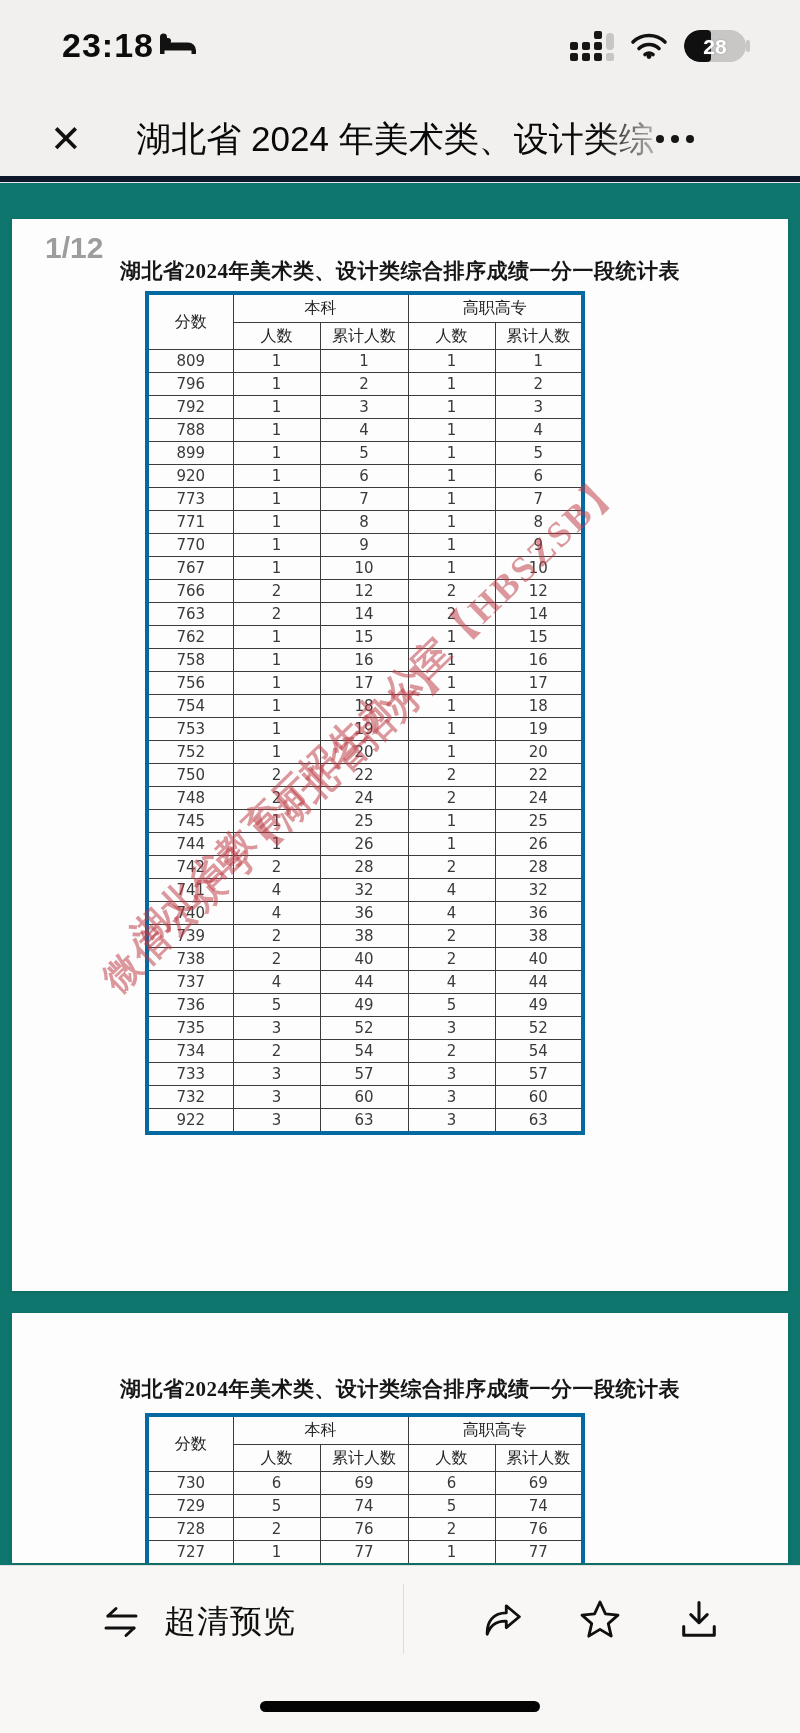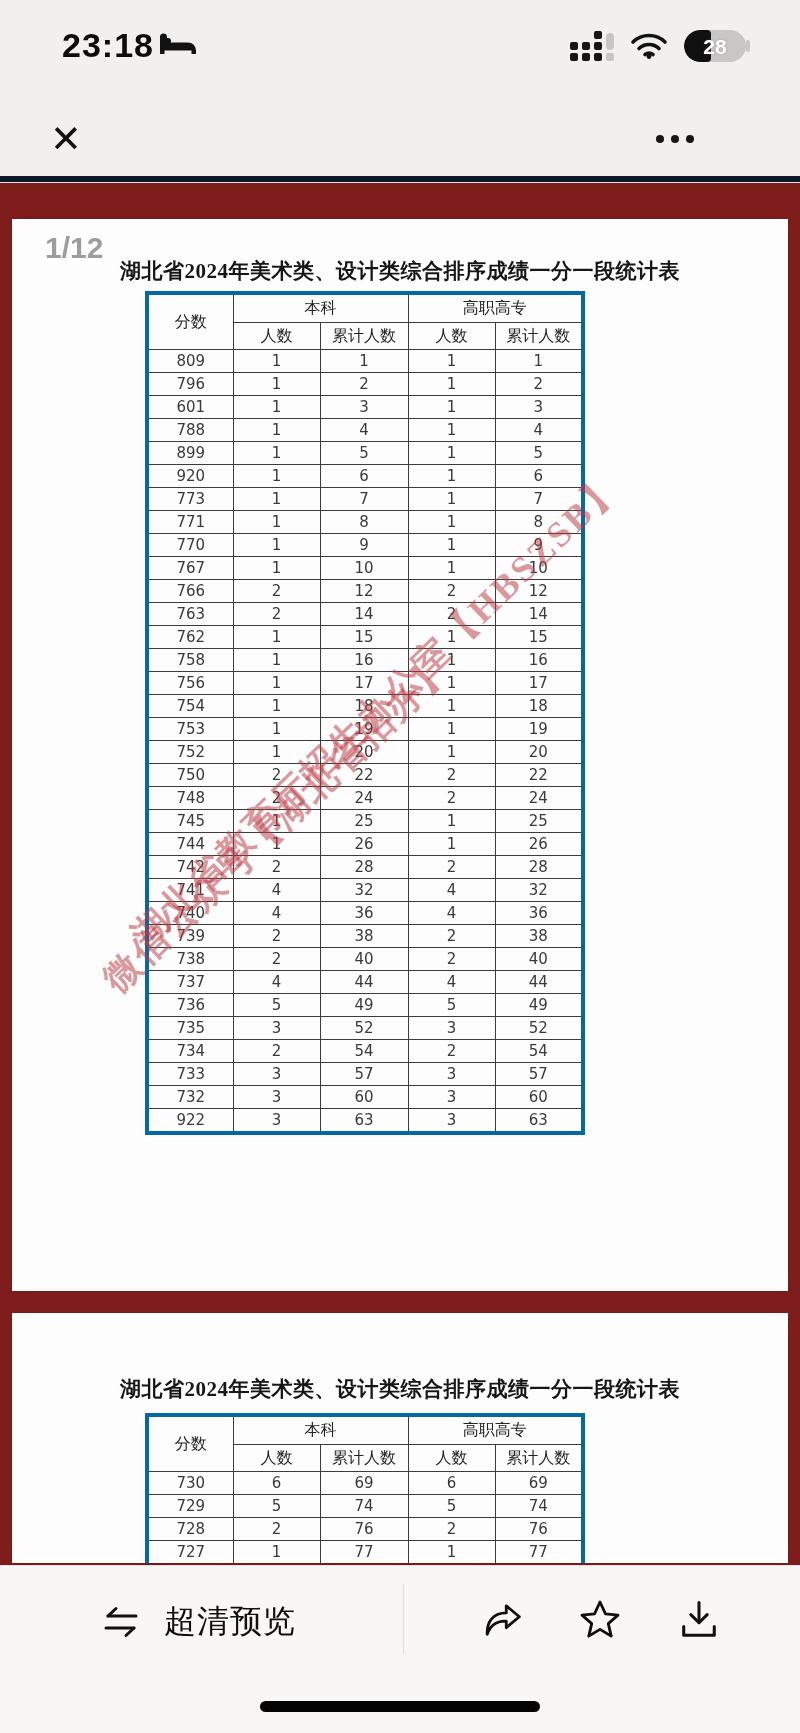--- a/index.html
+++ b/index.html
@@ -48,21 +48,21 @@
     white-space:nowrap;overflow:hidden;
     -webkit-mask-image:linear-gradient(90deg,#000 86%,rgba(0,0,0,0) 99%);
             mask-image:linear-gradient(90deg,#000 86%,rgba(0,0,0,0) 99%);
   }
   .nav-more{
     position:absolute;right:100px;top:26px;display:flex;gap:7px;align-items:center;
     height:36px;cursor:pointer;padding:0 6px;
   }
   .nav-more i{width:8px;height:8px;border-radius:50%;background:#161616;}
   
-  .viewer{position:absolute;top:183px;left:0;width:800px;height:1382px;background:#7f1d1d;}
+  .viewer{position:absolute;top:183px;left:0;width:800px;height:1382px;background:#0f766e;}
   .page-card{
     position:absolute;left:12px;width:776px;background:#fdfdfd;overflow:hidden;
     box-shadow:0 1px 4px rgba(0,0,0,.14);
   }
   .page1{top:36px;height:1072px;}
   .page2{top:1130px;height:250px;}
   .page-indicator{
     position:absolute;left:33px;top:12px;font-size:30px;font-weight:700;color:#9e9d9d;
   }
   .doc-title{
@@ -164,20 +164,21 @@
           <span class="shell">
               <span class="fill"></span>
             </span>
           <span class="pct">28</span>
           <span class="nub"></span>
         </span>
       </div>
     </div>
     <div class="nav-bar">
       <div class="nav-close">✕</div>
+      <div class="nav-title">湖北省 2024 年美术类、设计类综</div>
       <div class="nav-more">
           <i></i>
           <i></i>
           <i></i>
         </div>
     </div>
   </div>
 
   <div class="viewer">
 
@@ -215,21 +216,21 @@
               <td>1</td>
             </tr>
             <tr>
               <td>796</td>
               <td>1</td>
               <td>2</td>
               <td>1</td>
               <td>2</td>
             </tr>
             <tr>
-              <td>601</td>
+              <td>792</td>
               <td>1</td>
               <td>3</td>
               <td>1</td>
               <td>3</td>
             </tr>
             <tr>
               <td>788</td>
               <td>1</td>
               <td>4</td>
               <td>1</td>

